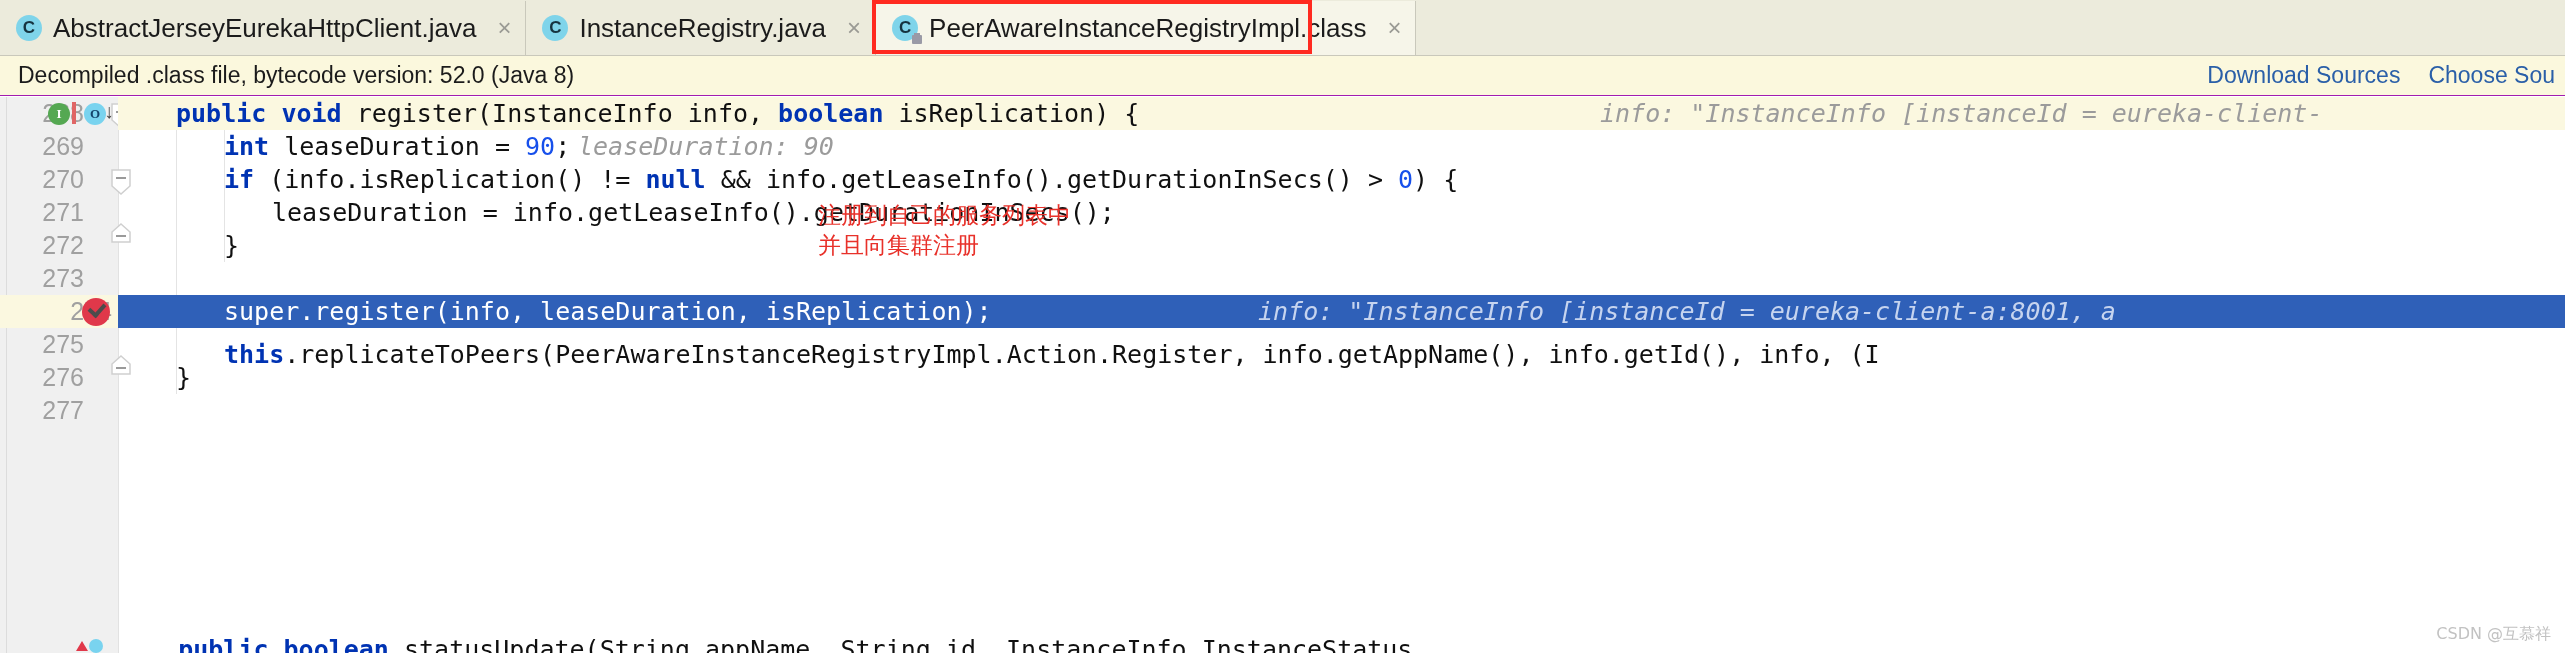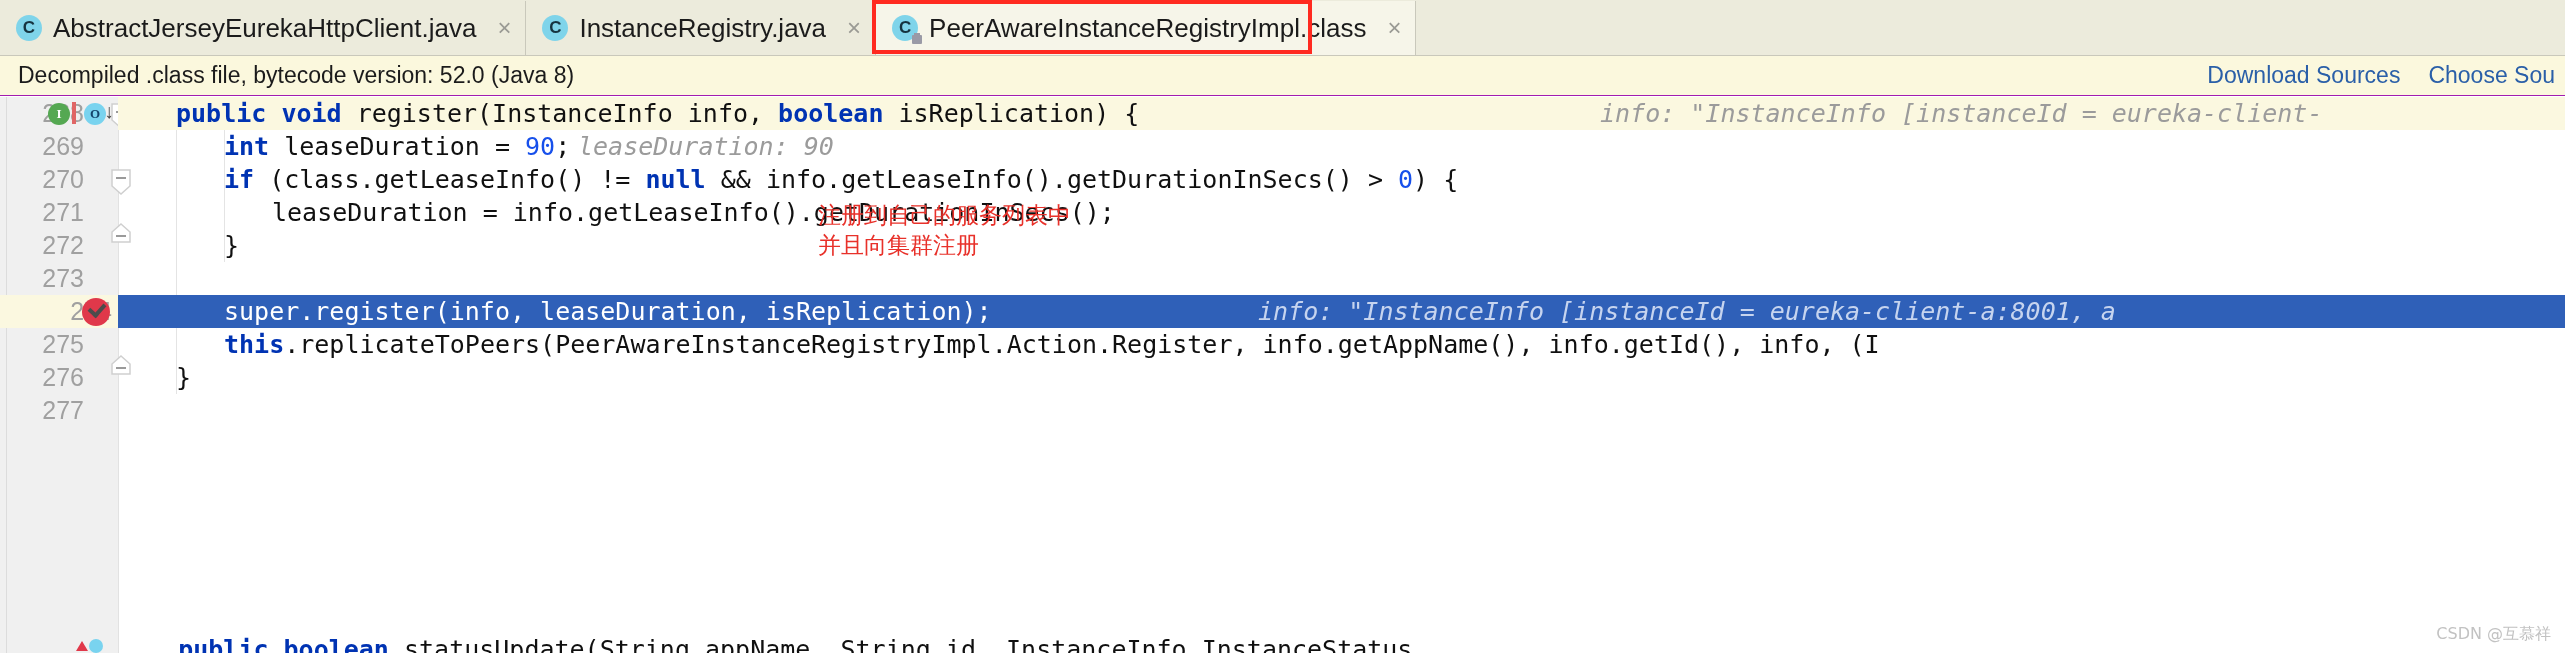--- a/index.html
+++ b/index.html
@@ -291,32 +291,32 @@
 
     <div class="row-hl" style="top:0px;"></div>
     <div class="row-sel" style="top:198px;"></div>
 
     <div class="cline" style="top:0px;left:58px;"><span class="kw">public</span><span class="plain"> </span><span class="kw">void</span><span class="plain"> register(InstanceInfo info, </span><span class="kw">boolean</span><span class="plain"> isReplication) {</span></div>
     <div class="cline hint" style="top:0px;left:1482px;">info: "InstanceInfo [instanceId = eureka-client-</div>
 
     <div class="cline" style="top:33px;left:106px;"><span class="kw">int</span><span class="plain"> leaseDuration = </span><span class="num">90</span><span class="plain">;</span></div>
     <div class="cline hint" style="top:33px;left:460px;">leaseDuration: 90</div>
 
-    <div class="cline" style="top:66px;left:106px;"><span class="kw">if</span><span class="plain"> (class.getLeaseInfo() != </span><span class="kw">null</span><span class="plain"> &amp;&amp; info.getLeaseInfo().getDurationInSecs() &gt; </span><span class="num">0</span><span class="plain">) {</span></div>
+    <div class="cline" style="top:66px;left:106px;"><span class="kw">if</span><span class="plain"> (info.isReplication() != </span><span class="kw">null</span><span class="plain"> &amp;&amp; info.getLeaseInfo().getDurationInSecs() &gt; </span><span class="num">0</span><span class="plain">) {</span></div>
 
     <div class="cline" style="top:99px;left:154px;"><span class="plain">leaseDuration = info.getLeaseInfo().getDurationInSecs();</span></div>
 
     <div class="cline" style="top:132px;left:106px;"><span class="plain">}</span></div>
 
     <div class="cline" style="top:165px;left:58px;"></div>
 
     <div class="cline" style="top:198px;left:106px;"><span class="sel-text">super.register(info, leaseDuration, isReplication);</span></div>
     <div class="cline sel-hint" style="top:198px;left:1140px;">info: "InstanceInfo [instanceId = eureka-client-a:8001, a</div>
 
-    <div class="cline" style="top:231px;left:106px;text-align:center;"><span class="kw">this</span><span class="plain">.replicateToPeers(PeerAwareInstanceRegistryImpl.Action.Register, info.getAppName(), info.getId(), info, (I</span></div>
+    <div class="cline" style="top:241px;left:106px;text-align:center;"><span class="kw">this</span><span class="plain">.replicateToPeers(PeerAwareInstanceRegistryImpl.Action.Register, info.getAppName(), info.getId(), info, (I</span></div>
 
     <div class="cline" style="top:264px;left:58px;"><span class="plain">}</span></div>
 
     <div class="cline" style="top:297px;left:58px;"></div>
 
     <div class="note-cn" style="left:700px;top:103px;">注册到自己的服务列表中</div>
     <div class="note-cn" style="left:700px;top:133px;">并且向集群注册</div>
   </div>
 
   <div id="bottom-clip"><span class="kw">    public boolean</span><span class="plain"> statusUpdate(String appName, String id, InstanceInfo.InstanceStatus</span></div>

